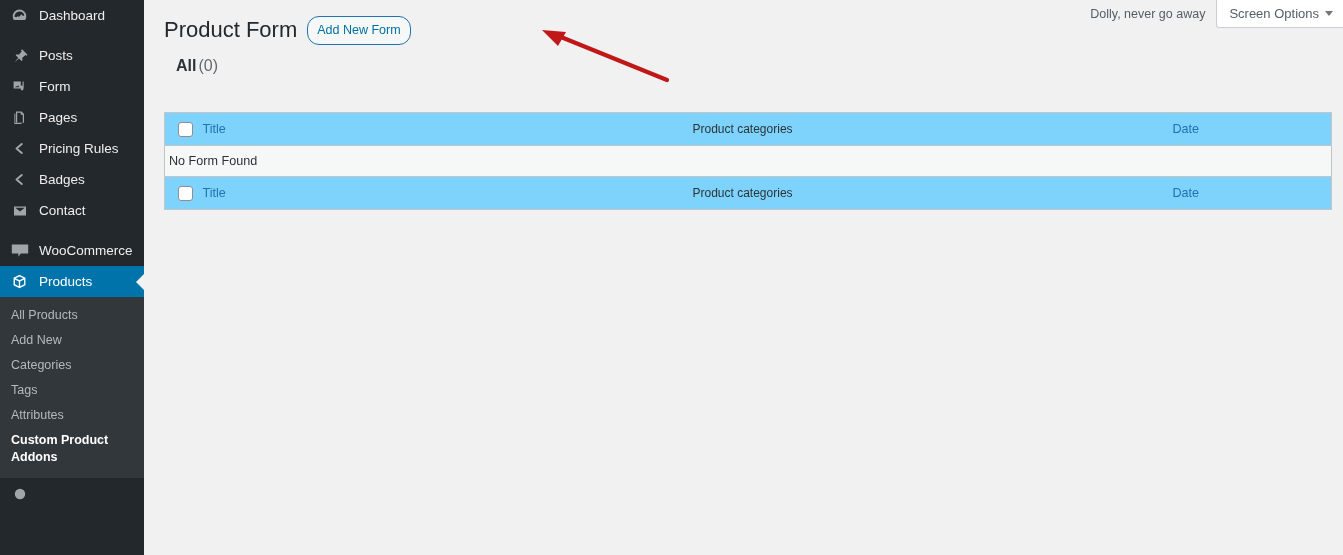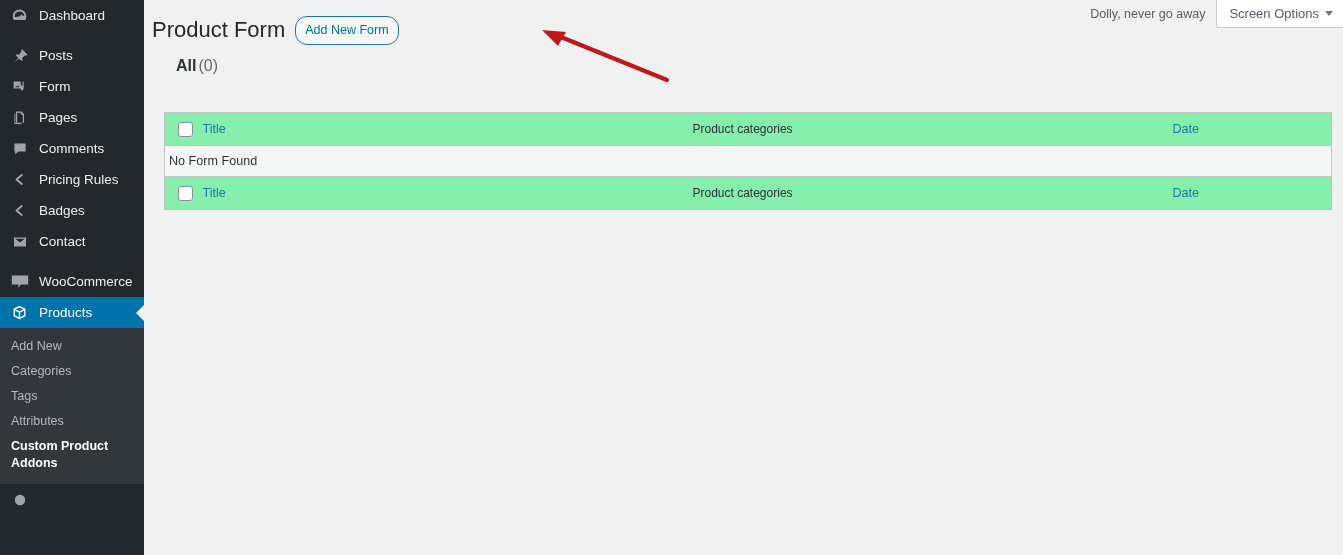--- a/index.html
+++ b/index.html
@@ -115,21 +115,21 @@
     width: 0; height: 0;
     border-left: 4.5px solid transparent;
     border-right: 4.5px solid transparent;
     border-top: 5.5px solid #72777c;
     display: inline-block;
   }
 
   
   #heading-row {
     position: absolute;
-    left: 8px; top: 16px;
+    left: 20px; top: 16px;
     display: flex;
     align-items: center;
     gap: 10px;
   }
   #page-title {
     font-size: 22px;
     font-weight: 400;
     color: #23282d;
     line-height: 1.3;
     white-space: nowrap;
@@ -163,21 +163,21 @@
     left: 20px; top: 112px;
     width: 1167px;
     border: 1px solid #c3c4c7;
     border-radius: 3px;
     background: #ffffff;
     border-collapse: collapse;
     table-layout: fixed;
   }
   #list-table thead th,
   #list-table tfoot td {
-    background: #86efac;
+    background: #7dd3fc;
     height: 33px;
     font-weight: 400;
     text-align: left;
     vertical-align: middle;
     font-size: 12.6px;
     padding: 0;
   }
   #list-table thead th { border-bottom: 1px solid #c3c4c7; }
   #list-table tfoot td { border-top: 1px solid #c3c4c7; }
   .col-cb { width: 38px; padding-left: 13px !important; }
@@ -259,28 +259,20 @@
     <div class="menu-item">
       <span class="mi-icon">
         <svg width="16" height="16" viewBox="0 0 20 20" fill="#a0a5aa">
           <path d="M5 2h7l3 3v11H5zm1.5 1.5v12h7V6h-2.5V3.5z"></path>
           <path d="M3 4.5v13h9v-1.2H4.2V4.5z"></path>
         </svg>
       </span>
       <span class="mi-label">Pages</span>
     </div>
 
-    <div class="menu-item">
-      <span class="mi-icon">
-        <svg width="16" height="16" viewBox="0 0 20 20" fill="#a0a5aa">
-          <path d="M3 3h14v10H8l-4 4v-4H3z"></path>
-        </svg>
-      </span>
-      <span class="mi-label">Comments</span>
-    </div>
 
     <div class="menu-item">
       <span class="mi-icon">
         <svg width="15" height="15" viewBox="0 0 20 20" fill="none" stroke="#a0a5aa" stroke-width="2.6" stroke-linecap="round" stroke-linejoin="round">
           <polyline points="13,4 6,10 13,16"></polyline>
         </svg>
       </span>
       <span class="mi-label">Pricing Rules</span>
     </div>
 
@@ -317,20 +309,21 @@
       <span class="mi-icon">
         <svg width="17" height="17" viewBox="0 0 20 20" fill="#ffffff">
           <path d="M10 2L3 5.6v8.8L10 18l7-3.6V5.6zm0 2l4.6 2.3L10 8.6 5.4 6.3zM4.6 7.6L9.2 10v5.6l-4.6-2.4zm6.2 8V10l4.6-2.4v5.6z"></path>
         </svg>
       </span>
       <span class="mi-label">Products</span>
       <span class="mi-arrow"></span>
     </div>
 
     <div id="submenu">
+      <span class="submenu-item">All Products</span>
       <span class="submenu-item">Add New</span>
       <span class="submenu-item">Categories</span>
       <span class="submenu-item">Tags</span>
       <span class="submenu-item">Attributes</span>
       <span class="submenu-item current">Custom Product Addons</span>
     </div>
 
 
     <div class="menu-item">
       <span class="mi-icon">

